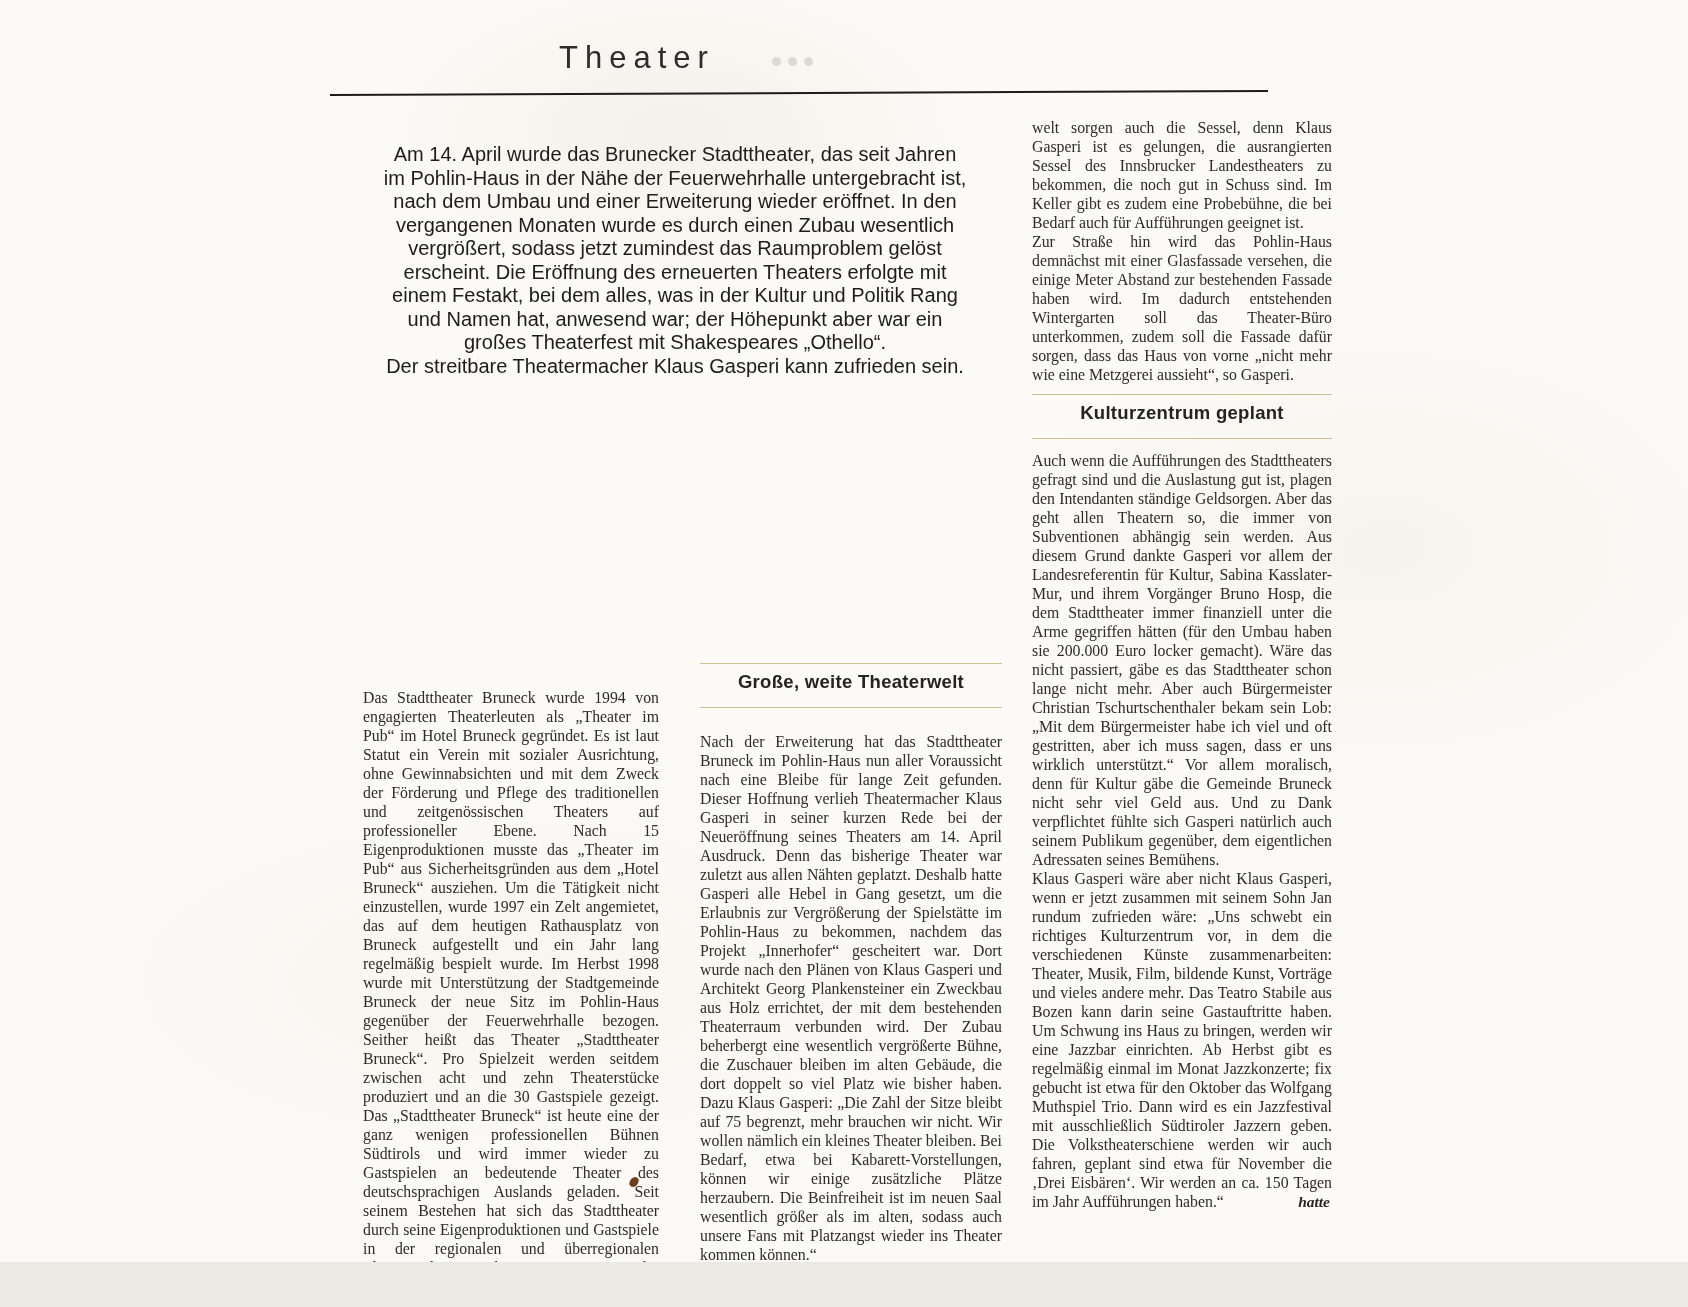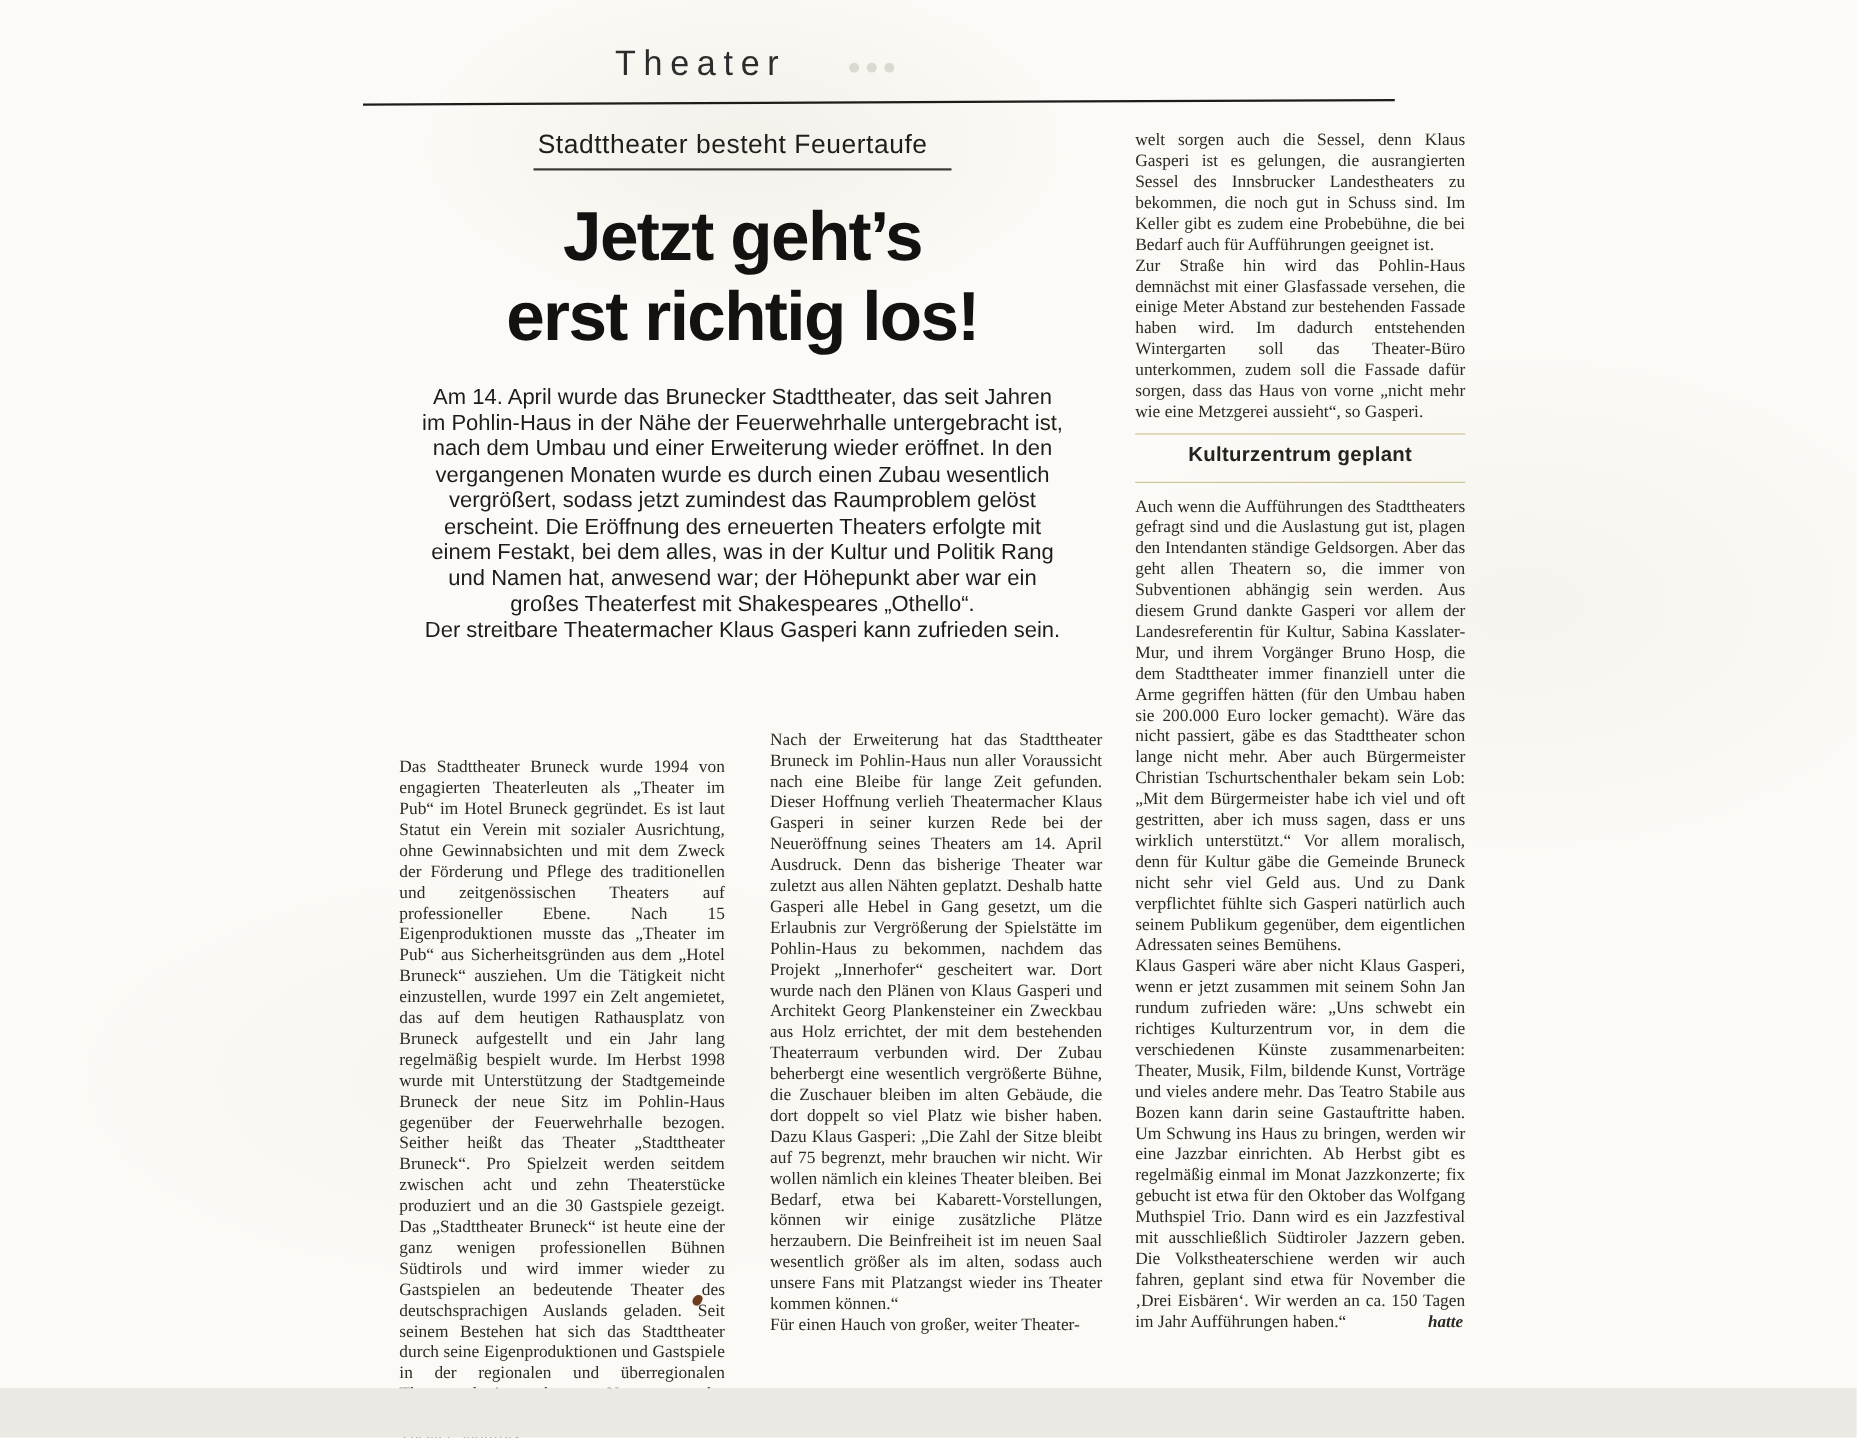--- a/index.html
+++ b/index.html
@@ -78,42 +78,38 @@
 
   <div class="kicker-dots">
     <i></i>
     <i></i>
     <i></i>
   </div>
 
   <div class="top-rule"></div>
 
   <section class="head-block">
-    <div class="rubric-wrap">
-      <span class="rubric">Stadttheater besteht Feuertaufe</span>
-    </div>
-    <h1 class="headline">Jetzt geht’s
-erst richtig los!</h1>
     <p class="lead">Am 14. April wurde das Brunecker Stadttheater, das seit Jahren
 im Pohlin-Haus in der Nähe der Feuerwehrhalle untergebracht ist,
 nach dem Umbau und einer Erweiterung wieder eröffnet. In den
 vergangenen Monaten wurde es durch einen Zubau wesentlich
 vergrößert, sodass jetzt zumindest das Raumproblem gelöst
 erscheint. Die Eröffnung des erneuerten Theaters erfolgte mit
 einem Festakt, bei dem alles, was in der Kultur und Politik Rang
 und Namen hat, anwesend war; der Höhepunkt aber war ein
 großes Theaterfest mit Shakespeares „Othello“.
 Der streitbare Theatermacher Klaus Gasperi kann zufrieden sein.</p>
   </section>
 
   <section class="col col-left">
     <p class="prose">Das Stadttheater Bruneck wurde 1994 von engagierten Theaterleuten als „Theater im Pub“ im Hotel Bruneck gegründet. Es ist laut Statut ein Verein mit sozialer Ausrichtung, ohne Gewinnabsichten und mit dem Zweck der Förderung und Pflege des traditionellen und zeitgenössischen Theaters auf professioneller Ebene. Nach 15 Eigenproduktionen musste das „Theater im Pub“ aus Sicherheitsgründen aus dem „Hotel Bruneck“ ausziehen. Um die Tätigkeit nicht einzustellen, wurde 1997 ein Zelt angemietet, das auf dem heutigen Rathausplatz von Bruneck aufgestellt und ein Jahr lang regelmäßig bespielt wurde. Im Herbst 1998 wurde mit Unterstützung der Stadtgemeinde Bruneck der neue Sitz im Pohlin-Haus gegenüber der Feuerwehrhalle bezogen. Seither heißt das Theater „Stadttheater Bruneck“. Pro Spielzeit werden seitdem zwischen acht und zehn Theaterstücke produziert und an die 30 Gastspiele gezeigt. Das „Stadttheater Bruneck“ ist heute eine der ganz wenigen professionellen Bühnen Südtirols und wird immer wieder zu Gastspielen an bedeutende Theater des deutschsprachigen Auslands geladen. Seit seinem Bestehen hat sich das Stadttheater durch seine Eigenproduktionen und Gastspiele in der regionalen und überregionalen Theaterwelt einen sehr guten Namen gemacht, so mancher Theaterfreund hält es für das beste Theater Südtirols.</p>
   </section>
 
   <section class="col col-middle">
+    <div class="crosshead">Große, weite Theaterwelt</div>
     <p class="prose">Nach der Erweiterung hat das Stadttheater Bruneck im Pohlin-Haus nun aller Voraussicht nach eine Bleibe für lange Zeit gefunden. Dieser Hoffnung verlieh Theatermacher Klaus Gasperi in seiner kurzen Rede bei der Neueröffnung seines Theaters am 14. April Ausdruck. Denn das bisherige Theater war zuletzt aus allen Nähten geplatzt. Deshalb hatte Gasperi alle Hebel in Gang gesetzt, um die Erlaubnis zur Vergrößerung der Spielstätte im Pohlin-Haus zu bekommen, nachdem das Projekt „Innerhofer“ gescheitert war. Dort wurde nach den Plänen von Klaus Gasperi und Architekt Georg Plankensteiner ein Zweckbau aus Holz errichtet, der mit dem bestehenden Theaterraum verbunden wird. Der Zubau beherbergt eine wesentlich vergrößerte Bühne, die Zuschauer bleiben im alten Gebäude, die dort doppelt so viel Platz wie bisher haben. Dazu Klaus Gasperi: „Die Zahl der Sitze bleibt auf 75 begrenzt, mehr brauchen wir nicht. Wir wollen nämlich ein kleines Theater bleiben. Bei Bedarf, etwa bei Kabarett-Vorstellungen, können wir einige zusätzliche Plätze herzaubern. Die Beinfreiheit ist im neuen Saal wesentlich größer als im alten, sodass auch unsere Fans mit Platzangst wieder ins Theater kommen können.“
 Für einen Hauch von großer, weiter Theater-</p>
   </section>
 
   <section class="col col-right">
     <p class="prose">welt sorgen auch die Sessel, denn Klaus Gasperi ist es gelungen, die ausrangierten Sessel des Innsbrucker Landestheaters zu bekommen, die noch gut in Schuss sind. Im Keller gibt es zudem eine Probebühne, die bei Bedarf auch für Aufführungen geeignet ist.
 Zur Straße hin wird das Pohlin-Haus demnächst mit einer Glasfassade versehen, die einige Meter Abstand zur bestehenden Fassade haben wird. Im dadurch entstehenden Wintergarten soll das Theater-Büro unterkommen, zudem soll die Fassade dafür sorgen, dass das Haus von vorne „nicht mehr wie eine Metzgerei aussieht“, so Gasperi.</p>
     <div class="crosshead">Kulturzentrum geplant</div>
     <p class="prose">Auch wenn die Aufführungen des Stadttheaters gefragt sind und die Auslastung gut ist, plagen den Intendanten ständige Geldsorgen. Aber das geht allen Theatern so, die immer von Subventionen abhängig sein werden. Aus diesem Grund dankte Gasperi vor allem der Landesreferentin für Kultur, Sabina Kasslater-Mur, und ihrem Vorgänger Bruno Hosp, die dem Stadttheater immer finanziell unter die Arme gegriffen hätten (für den Umbau haben sie 200.000 Euro locker gemacht). Wäre das nicht passiert, gäbe es das Stadttheater schon lange nicht mehr. Aber auch Bürgermeister Christian Tschurtschenthaler bekam sein Lob: „Mit dem Bürgermeister habe ich viel und oft gestritten, aber ich muss sagen, dass er uns wirklich unterstützt.“ Vor allem moralisch, denn für Kultur gäbe die Gemeinde Bruneck nicht sehr viel Geld aus. Und zu Dank verpflichtet fühlte sich Gasperi natürlich auch seinem Publikum gegenüber, dem eigentlichen Adressaten seines Bemühens.
 Klaus Gasperi wäre aber nicht Klaus Gasperi, wenn er jetzt zusammen mit seinem Sohn Jan rundum zufrieden wäre: „Uns schwebt ein richtiges Kulturzentrum vor, in dem die verschiedenen Künste zusammenarbeiten: Theater, Musik, Film, bildende Kunst, Vorträge und vieles andere mehr. Das Teatro Stabile aus Bozen kann darin seine Gastauftritte haben. Um Schwung ins Haus zu bringen, werden wir eine Jazzbar einrichten. Ab Herbst gibt es regelmäßig einmal im Monat Jazzkonzerte; fix gebucht ist etwa für den Oktober das Wolfgang Muthspiel Trio. Dann wird es ein Jazzfestival mit ausschließlich Südtiroler Jazzern geben. Die Volkstheaterschiene werden wir auch fahren, geplant sind etwa für November die ‚Drei Eisbären‘. Wir werden an ca. 150 Tagen im Jahr Aufführungen haben.“</p>

